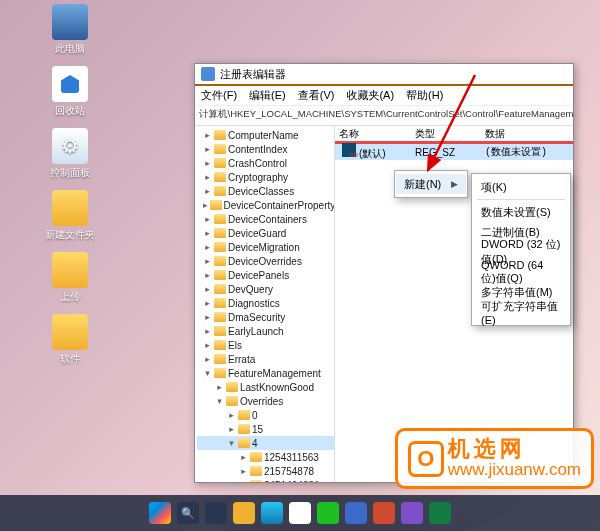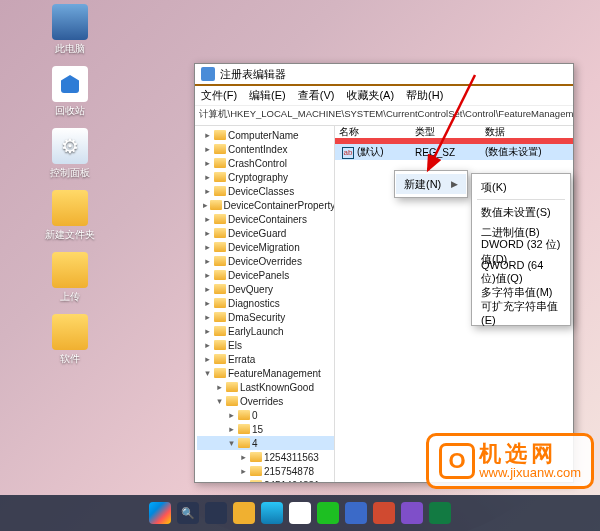--- a/index.html
+++ b/index.html
@@ -34,44 +34,44 @@
   .menubar{ height:20px; display:flex; gap:12px; padding:2px 6px; font-size:11px; border-bottom:1px solid #eee;}
   .addrbar{ height:20px; border-bottom:1px solid #ddd; padding:2px 4px; font-size:9.5px; white-space:nowrap; overflow:hidden; color:#333;}
   .body{ flex:1; display:flex; overflow:hidden;}
   .tree{ width:140px; border-right:1px solid #ddd; overflow-y:auto; overflow-x:hidden; font-size:10px; padding:2px 0 2px 2px;}
   .node{ display:flex; align-items:center; gap:2px; height:14px; padding-left:8px; white-space:nowrap; color:#222;}
   .node.sel{ background:#cde6ff;}
   .tw{width:9px;display:inline-block;text-align:center;color:#666;font-size:9px;}
   .fld{width:12px;height:10px;background:linear-gradient(#ffe08a,#f0b030);border-radius:1px;display:inline-block;flex-shrink:0;}
 
   .listpane{flex:1; position:relative; font-size:10px;}
-  .listhdr{display:flex; border-bottom:6px solid #ef4444; height:18px; align-items:center;}
-  .col-n{width:80px;padding-left:4px;} .col-t{width:70px;} .col-d{flex:1;}
+  .listhdr{display:flex; border-bottom:3px solid #ef4444; height:18px; align-items:center;}
+  .col-n{width:80px;padding-left:4px;} .col-t{width:70px;} .col-d{flex:1;font-family:Liberation Mono, monospace;}
   .row{display:flex; height:16px; align-items:center;}
   .row.sel{background:#cde6ff;}
-  .strico{width:12px;height:12px;border:1px solid #0c4a6e;display:inline-block;margin:0 3px;font-size:8px;line-height:10px;text-align:center;color:#b33;}
+  .strico{width:12px;height:12px;border:7px solid #0c4a6e;display:inline-block;margin:0 3px;font-size:8px;line-height:10px;text-align:center;color:#b33;}
 
   .ctxmenu{position:absolute; background:#fff; border:1px solid #aaa; box-shadow:3px 3px 8px rgba(0,0,0,.3); font-size:11px; padding:3px 1px; z-index:10;}
   .ctx1{left:394px; top:170px; width:74px;}
   .ctx2{left:471px; top:173px; width:100px;}
   .mitem{height:20px;display:flex;align-items:center;justify-content:space-between;padding:0 8px;}
   .mitem.hl{background:#e5f0fb;}
   .arr{font-size:9px;color:#555;}
 
   .arrow{position:absolute; left:390px; top:75px; z-index:20;}
   .arrow svg{overflow:visible;}
 
   .taskbar{position:absolute; bottom:0; left:0; right:0; height:36px; background:rgba(30,40,60,.85); display:flex; align-items:center; justify-content:center; gap:6px;}
   .tico{width:22px;height:22px;border-radius:4px;}
 
   .watermark{position:absolute;right:6px;bottom:42px;display:flex;align-items:center;gap:4px;background:rgba(255,255,255,.88);border:3px solid #ff7a00;border-radius:10px;padding:6px 10px;}
   .wm-logo{width:36px;height:36px;border:3px solid #ff7a00;border-radius:7px;display:flex;align-items:center;justify-content:center;color:#ff7a00;font-size:22px;font-weight:bold;}
   .wm-text{display:flex;flex-direction:column;line-height:1.1;}
   .wm-cn{color:#ff7a00;font-size:22px;font-weight:700;letter-spacing:4px;}
-  .wm-url{color:#ff7a00;font-size:13px;}
+  .wm-url{color:#ff7a00;font-size:17px;}
   ::-webkit-scrollbar{width:12px;background:#f0f0f0;}
   ::-webkit-scrollbar-thumb{background:#c1c1c1;}
 </style>
 </head>
 <body>
 
 <div class="swirl"></div>
 
 <div class="desktop-icons">
   <div class="dicon">

